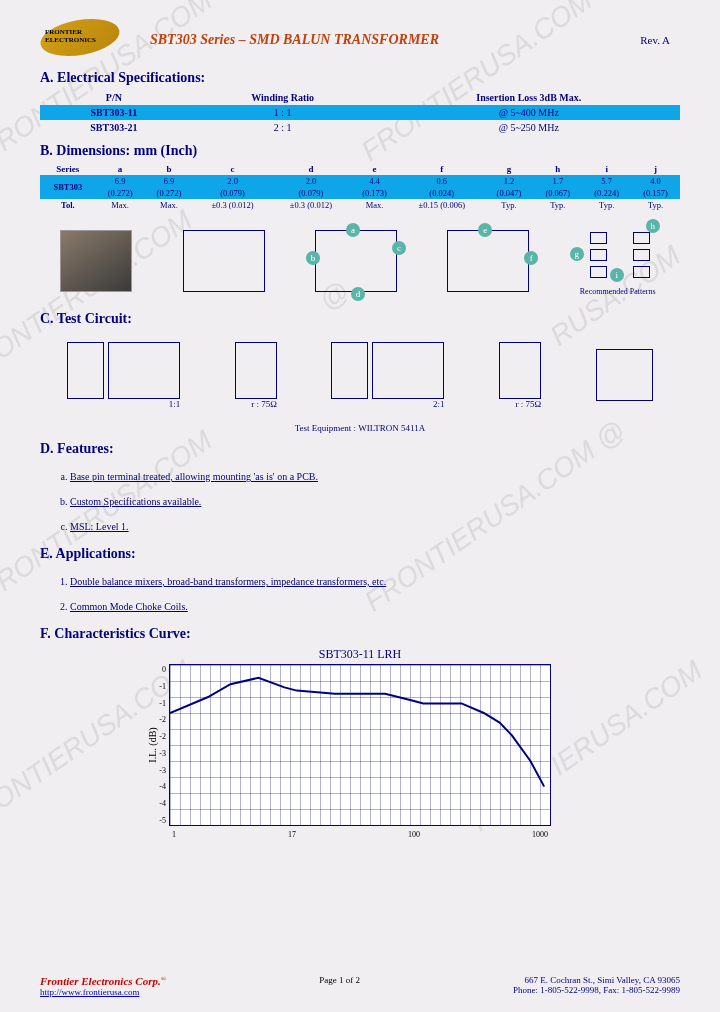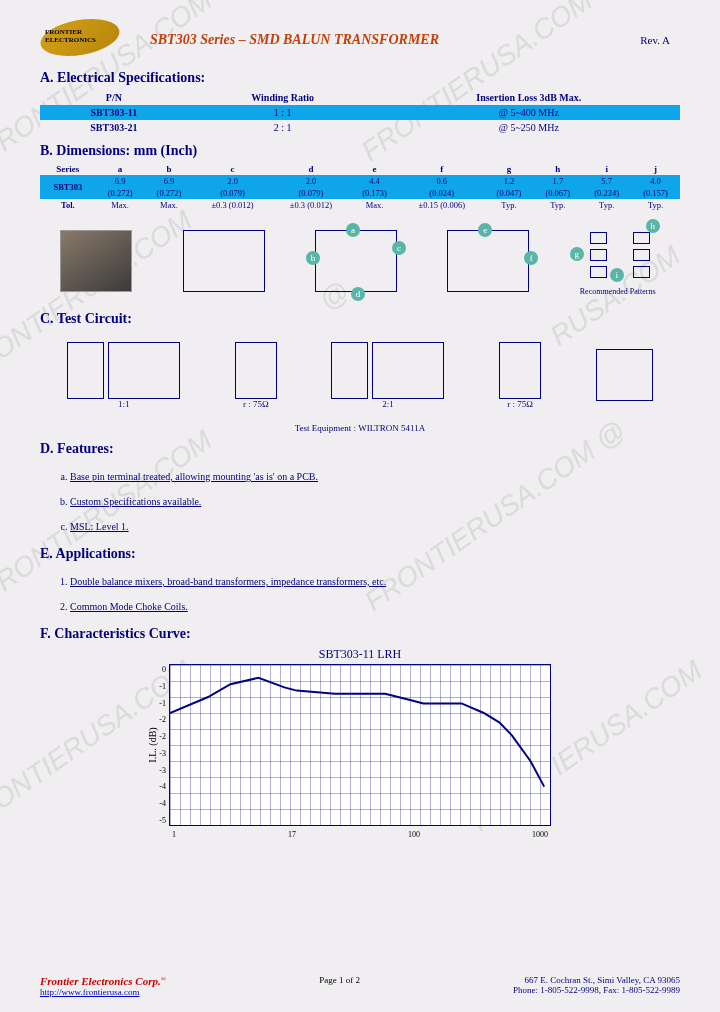--- a/index.html
+++ b/index.html
@@ -134,21 +134,21 @@
     margin: 8px 0;
   }
   .circuit-box {
     border: 1.5px solid #000080;
     width: 70px;
     height: 55px;
   }
   .circuit-label {
     font-size: 9px;
     color: #000080;
-    text-align: center;
+    text-align: right;
   }
   .teq {
     text-align: center;
     font-size: 9px;
     color: #000080;
     margin: 8px 0;
   }
   .list {
     font-size: 10px;
     color: #000080;

